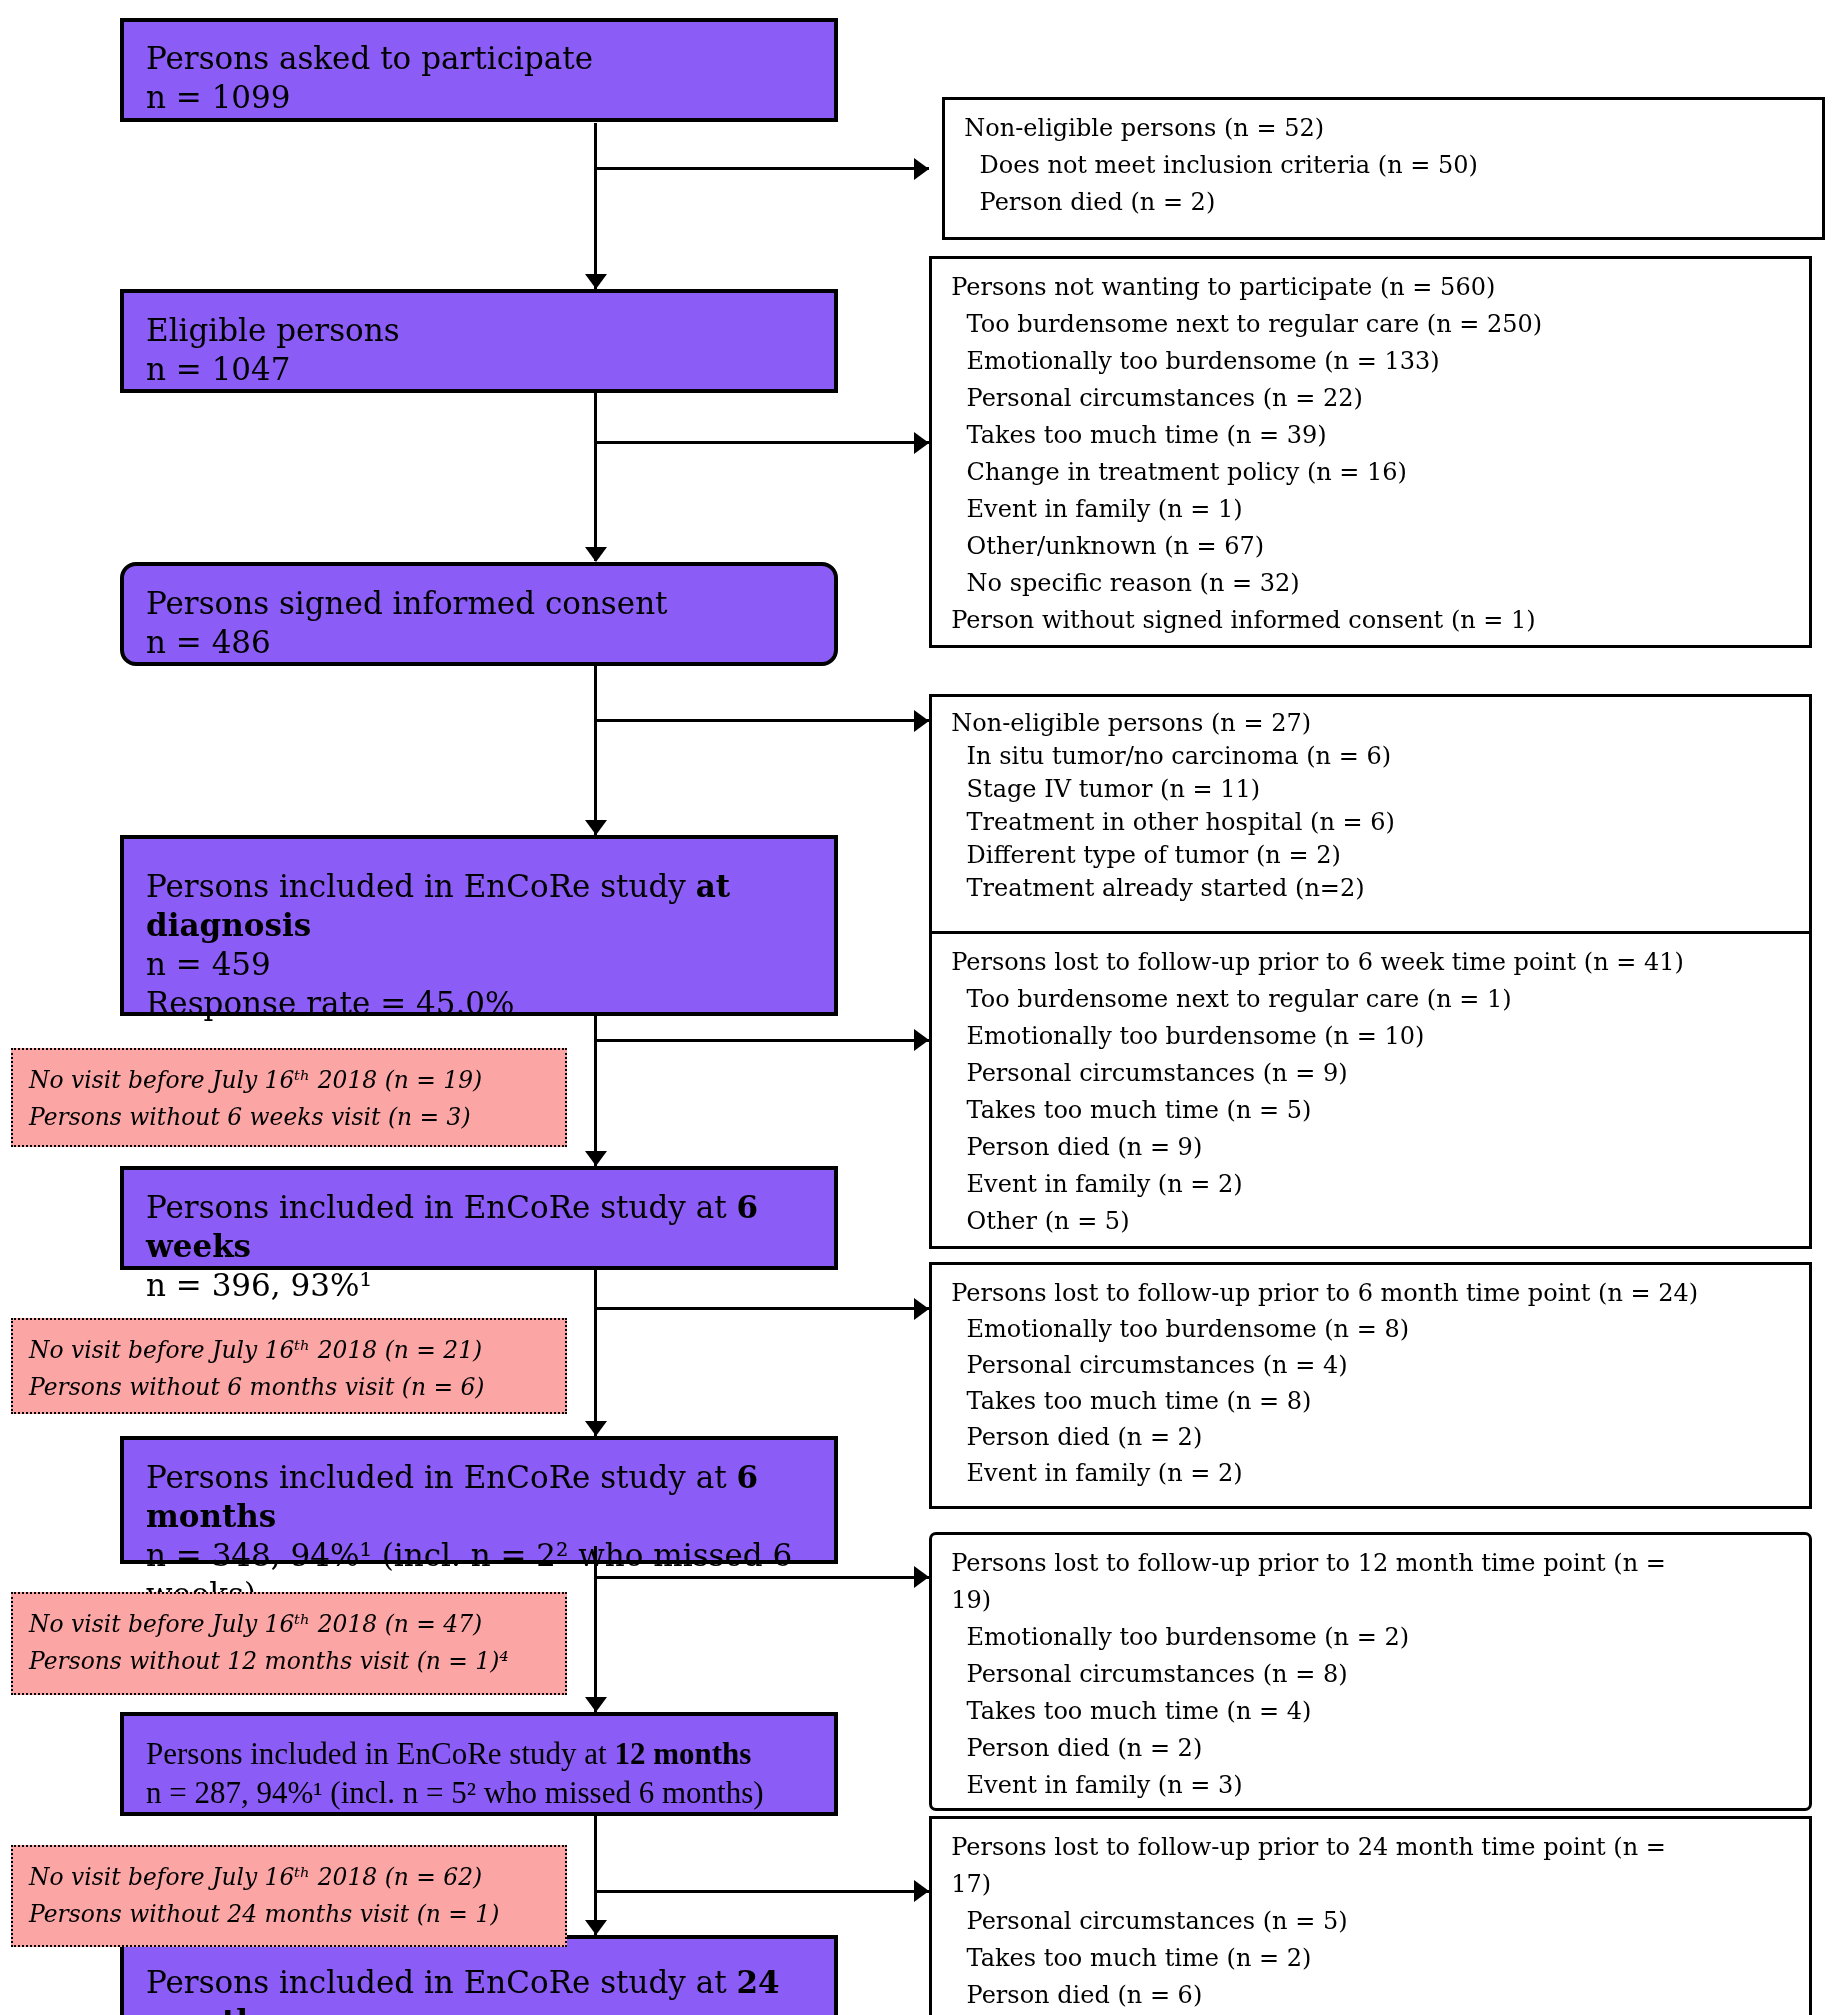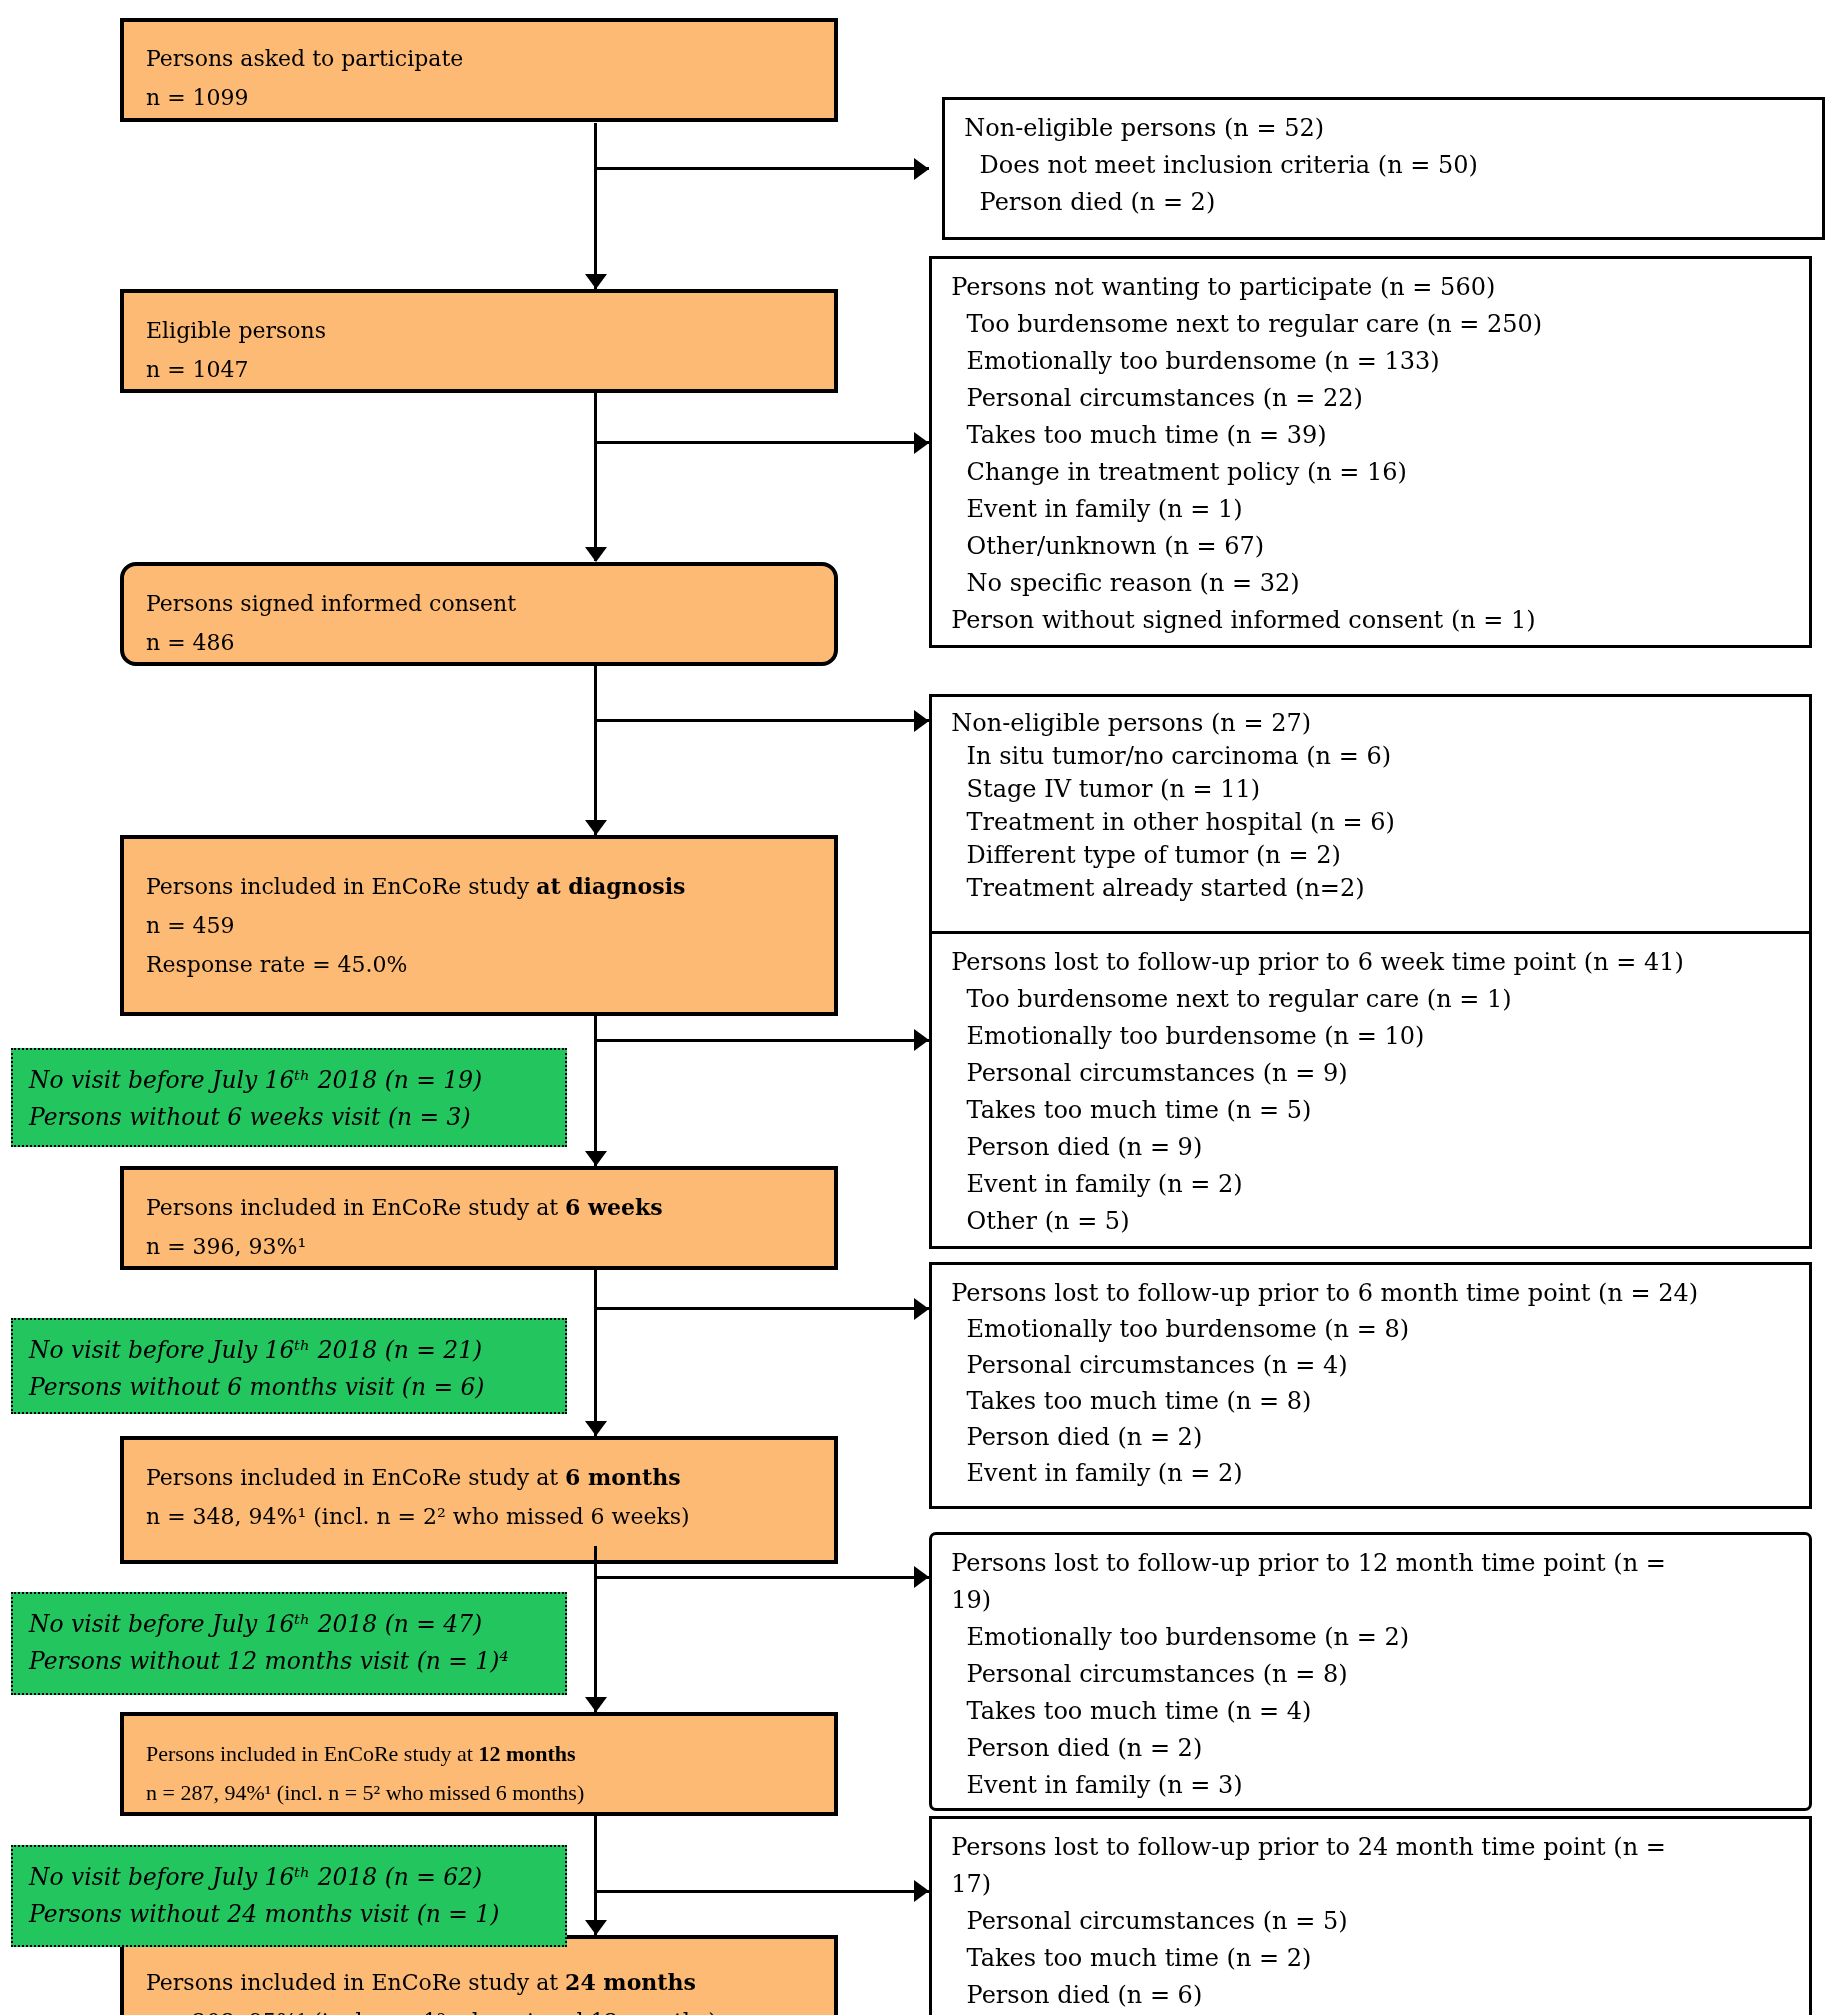--- a/index.html
+++ b/index.html
@@ -2,32 +2,32 @@
 <html style="font-size:6.4px"><head>
 <meta charset="utf-8">
 <style>
   html,body{margin:0;padding:0;background:#ffffff;}
   #canvas{
     position:relative;width:1838px;height:2154px;background:#ffffff;
     font-family:"DejaVu Serif","Liberation Serif",serif;color:#000000;overflow:hidden;
   }
   .main-box{
     position:absolute;left:120px;width:718px;box-sizing:border-box;
-    border:4px solid #000;background:#fdba74;
-    padding:17.7px 22px 12px 22px;font-size:22px;line-height:39px;
+    border:4px solid #000;background:#8b5cf6;
+    padding:17.7px 22px 12px 22px;font-size:31px;line-height:39px;
   }
   .side-box{
     position:absolute;left:929px;width:883px;box-sizing:border-box;
     border:3.6px solid #000;background:#fff;
     padding:9.7px 19.3px;font-size:24px;line-height:37px;
   }
   .side-box .item{padding-left:15.3px;}
   .dotted-box{
     position:absolute;left:11px;width:556px;box-sizing:border-box;
-    border:2.4px dotted #000;background:#22c55e;font-style:italic;
+    border:2.4px dotted #000;background:#fca5a5;font-style:italic;
     padding:12px 16px;font-size:23.4px;line-height:37px;
   }
   .b{font-weight:bold;}
   .vline{position:absolute;left:594px;width:2.8px;background:#000;}
   .hline{position:absolute;left:596px;width:333px;height:2.8px;background:#000;}
   .arr-down{
     position:absolute;left:585px;width:0;height:0;
     border-left:11px solid transparent;border-right:11px solid transparent;
     border-top:15px solid #000;
   }

